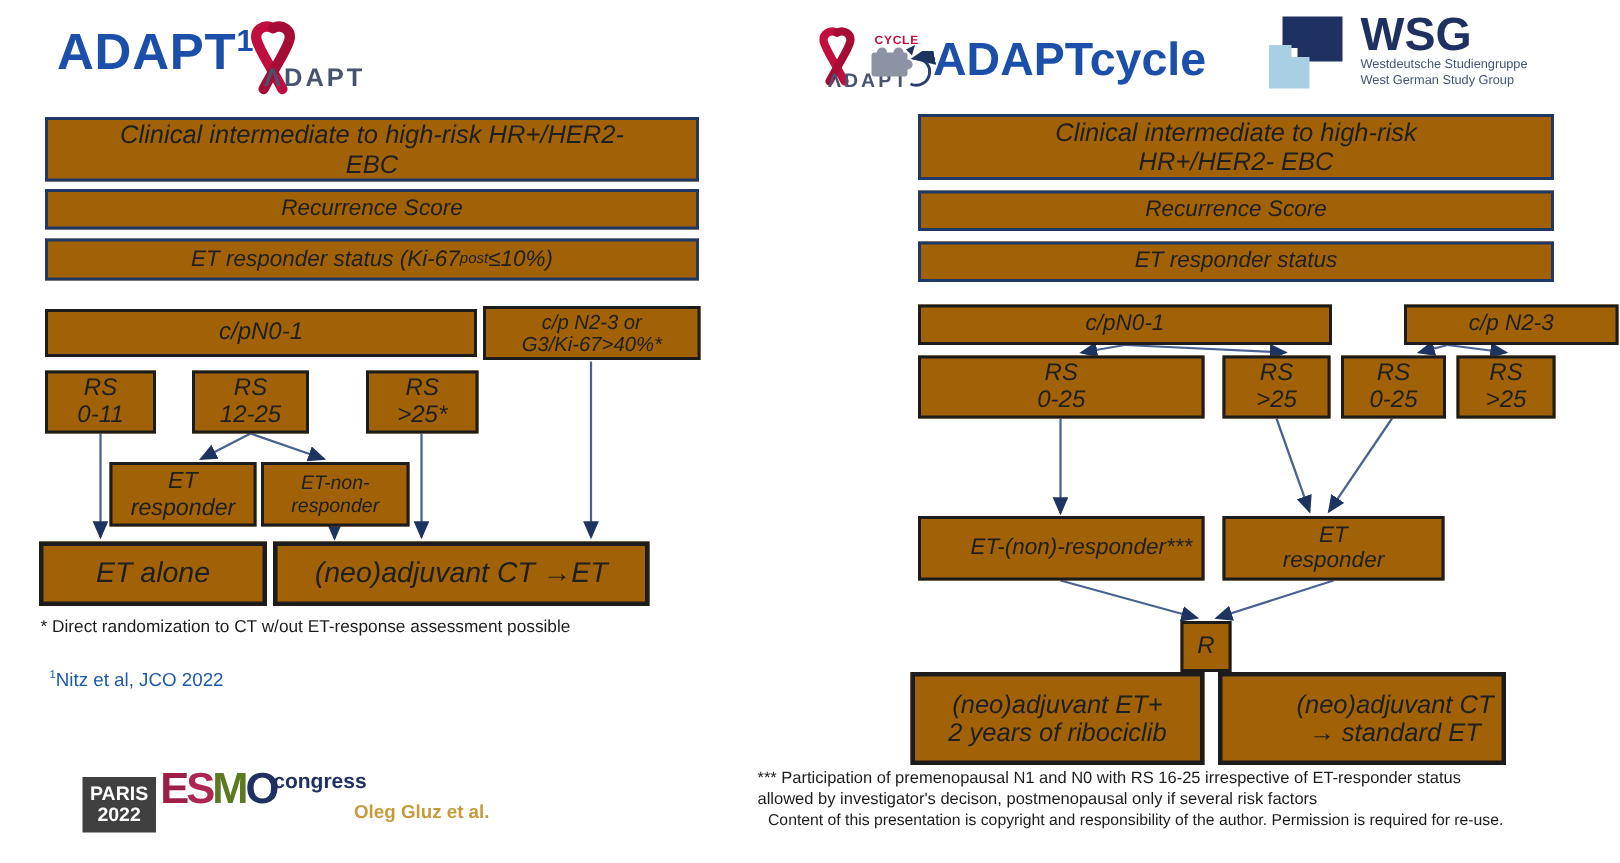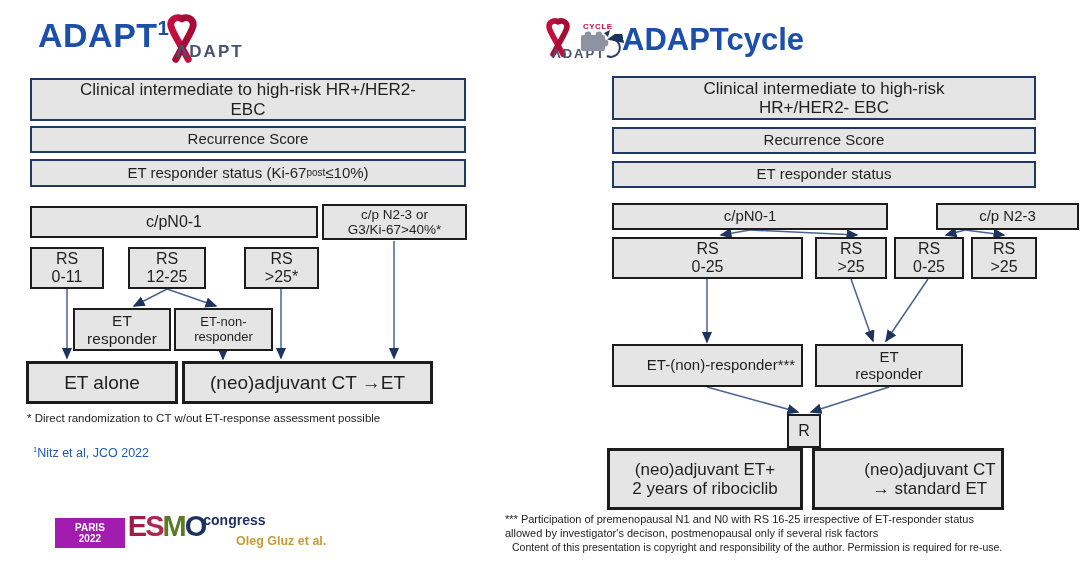--- a/index.html
+++ b/index.html
@@ -1,37 +1,37 @@
 <!DOCTYPE html>
 <html><head>
 <meta charset="utf-8">
 <style>
   html,body{margin:0;padding:0;background:#fff;}
   .canvas{position:relative;width:1080px;height:575px;background:#fff;overflow:hidden;
           font-family:"Liberation Sans",sans-serif;color:#1f1f1f;}
   .arrow-layer{position:absolute;left:0;top:0;width:1080px;height:575px;z-index:1;}
-  .box{position:absolute;background:#e5e5e5;border:2.6px solid #1c1c1c;box-sizing:border-box;
+  .box{position:absolute;background:#a16207;border:2.6px solid #1c1c1c;box-sizing:border-box;
        display:flex;align-items:center;justify-content:center;text-align:center;
-       white-space:pre-line;line-height:1.12;z-index:2;color:#1f1f1f;}
+       white-space:pre-line;line-height:1.12;z-index:2;color:#1f1f1f;font-style:italic;}
   .navy{border-color:#203864;}
   .thick{border-width:3px;}
   .title-left{position:absolute;left:38px;top:16px;color:#1b4faa;font-weight:bold;
               font-size:34px;letter-spacing:.5px;z-index:3;}
   .title-right{position:absolute;left:622px;top:22px;color:#1b4faa;font-weight:bold;
                font-size:31px;z-index:3;}
   .adapt-word{position:absolute;color:#49536f;font-weight:bold;letter-spacing:2px;z-index:3;}
   .footnote{position:absolute;font-size:11.5px;color:#1c1c1c;z-index:3;}
   .reference{position:absolute;font-size:12.5px;color:#1f5aa8;z-index:3;}
   .gold{color:#c79a3a;}
   .wsg{position:absolute;left:843px;top:8px;display:flex;gap:8px;z-index:3;}
   .wsg-text .acro{font-size:31px;font-weight:bold;color:#1f3160;line-height:.95;}
   .wsg-text .sub{font-size:8.5px;color:#41527a;line-height:1.25;}
   .esmo{position:absolute;left:55px;top:512px;display:flex;align-items:flex-start;z-index:3;}
-  .esmo-paris{background:#a21caf;color:#fff;font-size:10px;font-weight:bold;text-align:center;
-              line-height:1.1;padding:4px 20px;margin-top:6px;}
+  .esmo-paris{background:#404040;color:#fff;font-size:13px;font-weight:bold;text-align:center;
+              line-height:1.1;padding:4px 5px;margin-top:6px;}
   .esmo-letters{font-size:29px;font-weight:bold;line-height:1;margin-left:3px;letter-spacing:-2px;}
   .esmo-congress{color:#1f3160;font-weight:bold;font-size:14px;margin-left:-2px;}
   .credit{position:absolute;left:236px;top:534px;font-size:12.5px;font-weight:bold;z-index:3;}
   .rfoot{position:absolute;font-size:11px;color:#1c1c1c;z-index:3;}
   sub{font-size:10px;}
   sup{font-size:.6em;}
 </style>
 </head>
 <body>
 
@@ -120,20 +120,31 @@
     <circle cx="28" cy="17" r="3.4" fill="#8d93a3"></circle>
     <path d="M33,4 L27,7 L31,11 z" fill="#1d3461"></path>
   </svg>
   <div style="position:absolute;left:583px;top:22px;z-index:4;color:#c20e3f;font-weight:bold;font-size:8px;letter-spacing:.5px;">CYCLE</div>
   <svg style="position:absolute;left:604px;top:34px;z-index:3;" width="22" height="26" viewBox="0 0 22 26">
     <path d="M3,22 A9,9 0 1 0 5,5" stroke="#2a3f6e" stroke-width="2" fill="none" marker-end="url(#ah)"></path>
   </svg>
 
   <div class="title-right">ADAPTcycle</div>
 
+  <div class="wsg">
+    <svg width="56" height="54" viewBox="0 0 56 54">
+      <path d="M12,3 L52,3 L52,33 L22,33 L22,24 L12,24 z" fill="#1f3160"></path>
+      <path d="M3,22 L18,22 L18,30 L30,30 L30,51 L3,51 z" fill="#a9cfe2"></path>
+    </svg>
+    <div class="wsg-text">
+      <div class="acro">WSG</div>
+      <div class="sub">Westdeutsche Studiengruppe</div>
+      <div class="sub">West German Study Group</div>
+    </div>
+  </div>
 
   <div class="box navy" style="left:612px;top:76px;width:424px;height:44px;font-size:17px;">Clinical intermediate to high-risk
 HR+/HER2- EBC</div>
   <div class="box navy" style="left:612px;top:127px;width:424px;height:27px;font-size:15px;">Recurrence Score</div>
   <div class="box navy" style="left:612px;top:161px;width:424px;height:27px;font-size:15px;">ET responder status</div>
   <div class="box" style="left:612px;top:203px;width:276px;height:27px;font-size:15px;">c/pN0-1</div>
   <div class="box" style="left:936px;top:203px;width:143px;height:27px;font-size:15px;">c/p N2-3</div>
   <div class="box" style="left:612px;top:237px;width:191px;height:42px;font-size:16px;">RS
 0-25</div>
   <div class="box" style="left:815px;top:237px;width:72px;height:42px;font-size:16px;">RS

